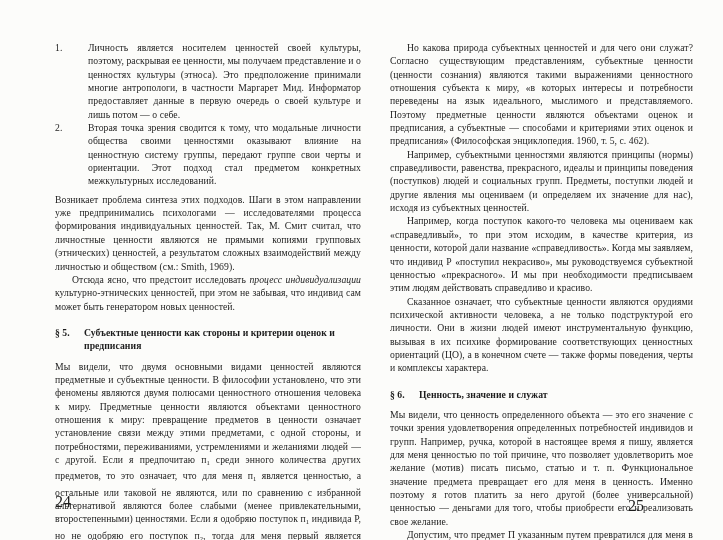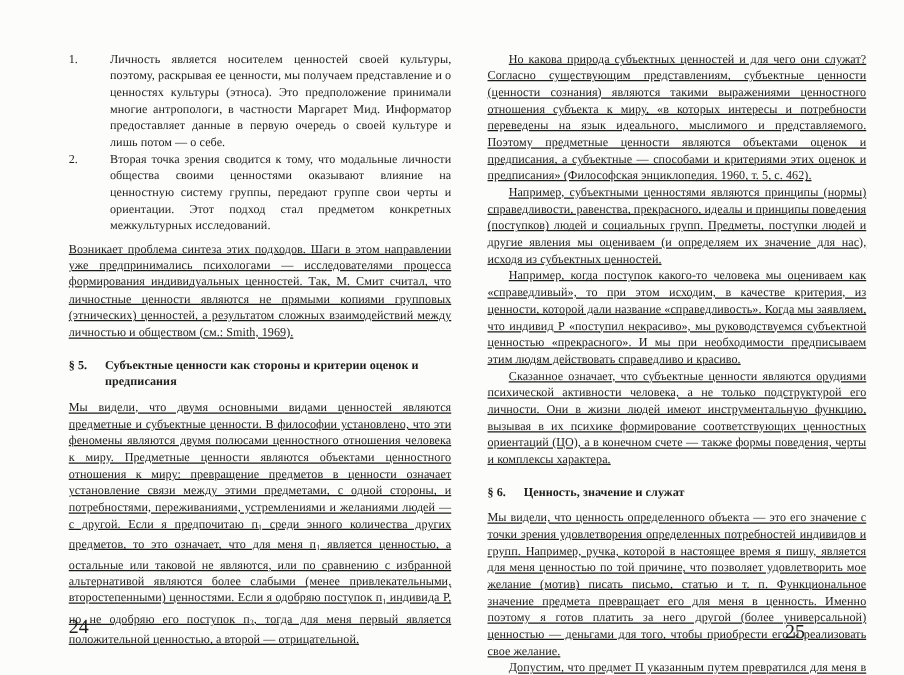--- a/index.html
+++ b/index.html
@@ -24,21 +24,21 @@
     position: absolute;
     top: 41px;
     font-size: 9.7px;
     line-height: 13.35px;
     text-align: justify;
     letter-spacing: 0.05px;
   }
   .page-left  { left: 55px;  width: 306px; }
   .page-right { left: 390px; width: 303px; }
 
-  .para { margin: 0; text-decoration: underline; }
+  .para { margin: 0; }
   .para.indent { text-indent: 17px; }
   .para.gap { margin-top: 5px; }
 
   .list-item { display: flex; }
   .li-marker { flex: 0 0 33px; }
   .li-body { flex: 1 1 auto; text-align: justify; }
 
   .heading {
     display: flex;
     font-weight: bold;
@@ -68,20 +68,21 @@
   <div class="page page-left" id="left-page">
       <div class="list-item">
         <span class="li-marker">1.</span>
         <div class="li-body"><span>Личность является носителем ценностей своей культуры, поэтому, раскрывая ее ценности, мы получаем представление и о ценностях культуры (этноса). Это предположение принимали многие антропологи, в частности Маргарет Мид. Информатор предоставляет данные в первую очередь о своей культуре и лишь потом — о себе.</span></div>
       </div>
       <div class="list-item">
         <span class="li-marker">2.</span>
         <div class="li-body"><span>Вторая точка зрения сводится к тому, что модальные личности общества своими ценностями оказывают влияние на ценностную систему группы, передают группе свои черты и ориентации. Этот подход стал предметом конкретных межкультурных исследований.</span></div>
       </div>
       <div class="para gap"><span>Возникает проблема синтеза этих подходов. Шаги в этом направлении уже предпринимались психологами — исследователями процесса формирования индивидуальных ценностей. Так, М. Смит считал, что личностные ценности являются не прямыми копиями групповых (этнических) ценностей, а результатом сложных взаимодействий между личностью и обществом (см.: Smith, 1969).</span></div>
+      <div class="para indent"><span>Отсюда ясно, что предстоит исследовать </span><span class="italic">процесс индивидуализации</span><span> культурно-этнических ценностей, при этом не забывая, что индивид сам может быть генератором новых ценностей.</span></div>
       <div class="heading">
         <span class="h-marker">§ 5.</span>
         <span class="h-title"><span>Субъектные ценности как стороны и критерии оценок и предписания</span></span>
       </div>
       <div class="para"><span>Мы видели, что двумя основными видами ценностей являются предметные и субъектные ценности. В философии установлено, что эти феномены являются двумя полюсами ценностного отношения человека к миру. Предметные ценности являются объектами ценностного отношения к миру: превращение предметов в ценности означает установление связи между этими предметами, с одной стороны, и потребностями, переживаниями, устремлениями и желаниями людей — с другой. Если я предпочитаю п</span><span class="sub">1</span><span> среди энного количества других предметов, то это означает, что для меня п</span><span class="sub">1</span><span> является ценностью, а остальные или таковой не являются, или по сравнению с избранной альтернативой являются более слабыми (менее привлекательными, второстепенными) ценностями. Если я одобряю поступок п</span><span class="sub">1</span><span> индивида Р, но не одобряю его поступок п</span><span class="sub">2</span><span>, тогда для меня первый является положительной ценностью, а второй — отрицательной.</span></div>
     </div>
   <div class="page page-right" id="right-page">
       <div class="para indent"><span>Но какова природа субъектных ценностей и для чего они служат? Согласно существующим представлениям, субъектные ценности (ценности сознания) являются такими выражениями ценностного отношения субъекта к миру, «в которых интересы и потребности переведены на язык идеального, мыслимого и представляемого. Поэтому предметные ценности являются объектами оценок и предписания, а субъектные — способами и критериями этих оценок и предписания» (Философская энциклопедия. 1960, т. 5, с. 462).</span></div>
       <div class="para indent"><span>Например, субъектными ценностями являются принципы (нормы) справедливости, равенства, прекрасного, идеалы и принципы поведения (поступков) людей и социальных групп. Предметы, поступки людей и другие явления мы оцениваем (и определяем их значение для нас), исходя из субъектных ценностей.</span></div>
       <div class="para indent"><span>Например, когда поступок какого-то человека мы оцениваем как «справедливый», то при этом исходим, в качестве критерия, из ценности, которой дали название «справедливость». Когда мы заявляем, что индивид Р «поступил некрасиво», мы руководствуемся субъектной ценностью «прекрасного». И мы при необходимости предписываем этим людям действовать справедливо и красиво.</span></div>

